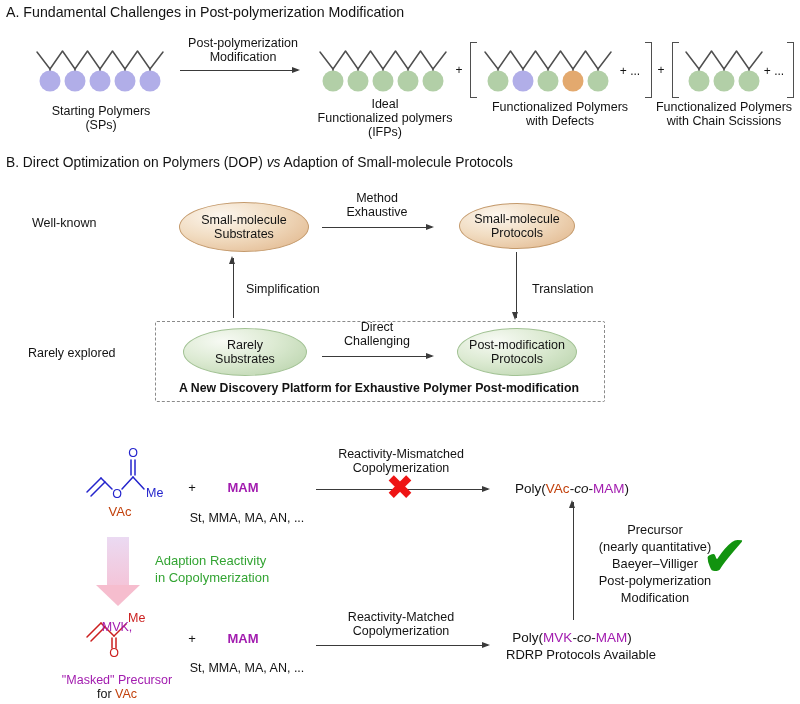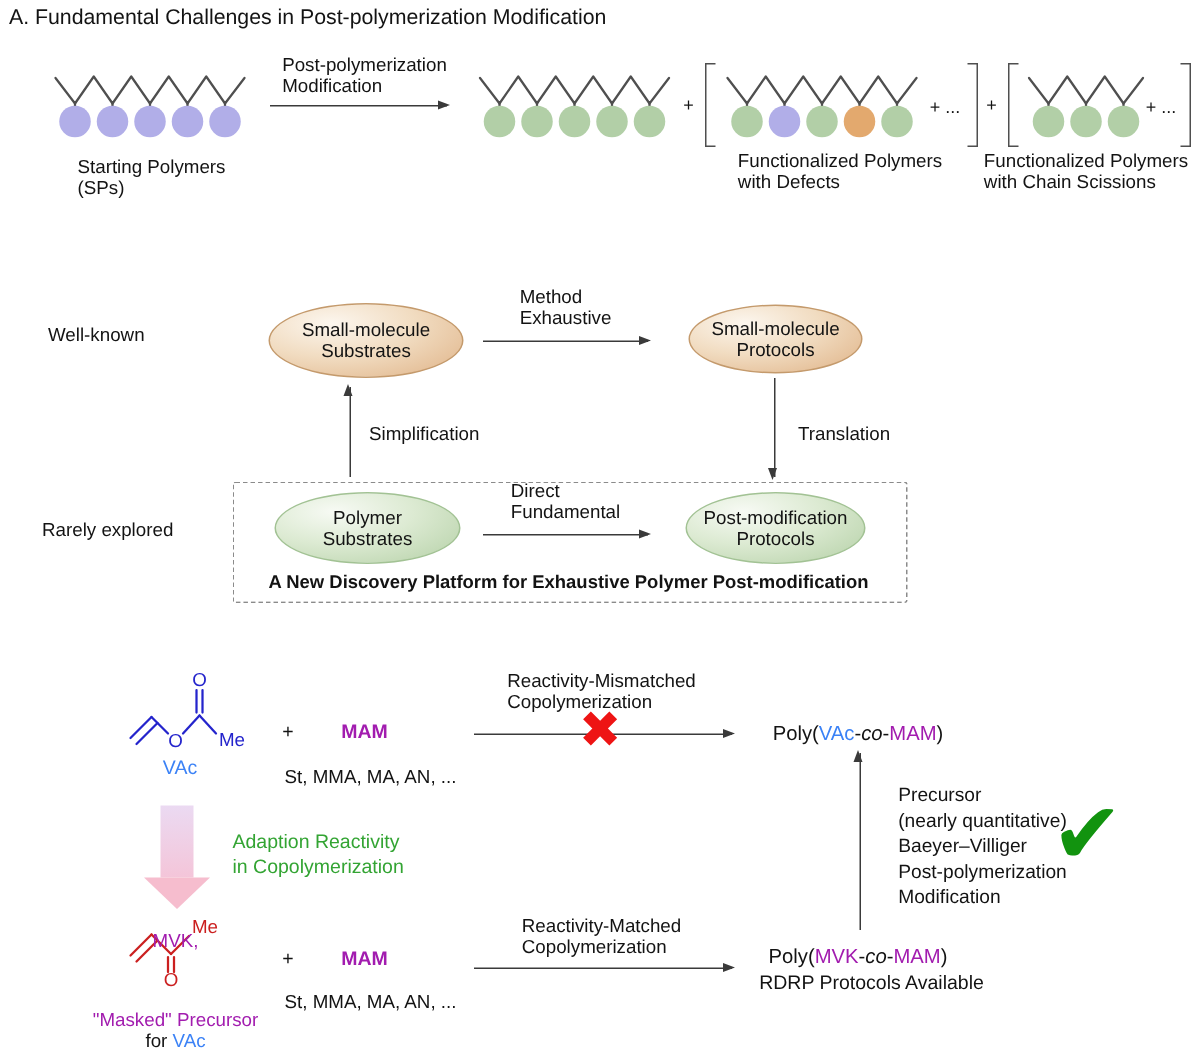--- a/index.html
+++ b/index.html
@@ -1,23 +1,23 @@
 <!DOCTYPE html>
 <html><head>
 <meta charset="utf-8">
 <style>
   html,body{margin:0;padding:0;background:#fff}
   #canvas{position:relative;width:800px;height:704px;background:#fff;
           font-family:"Liberation Sans","DejaVu Sans",sans-serif;color:#111;overflow:hidden}
   .abs{position:absolute}
   .t{position:absolute;font-size:12.5px;line-height:14px;color:#131313;white-space:nowrap}
-  .tc{transform:translateX(-50%);}
+  .tc{transform:translateX(-50%);text-align:center}
   .sect{position:absolute;left:6px;color:#131313;white-space:nowrap}
   .it{font-style:italic}
-  .blue{color:#3b82f6}
+  .blue{color:#c2410c}
   .red{color:#a21caf}
   .greent{color:#33a433}
   .bold{font-weight:bold}
   .chain{fill:none;stroke:#4f4f4f;stroke-width:1.5;stroke-linecap:round;stroke-linejoin:round}
   .brk{position:absolute;width:7px;height:56px;box-sizing:border-box}
   .brk-l{border-left:1.6px solid #4f4f4f;border-top:1.6px solid #4f4f4f;border-bottom:1.6px solid #4f4f4f}
   .brk-r{border-right:1.6px solid #4f4f4f;border-top:1.6px solid #4f4f4f;border-bottom:1.6px solid #4f4f4f}
   .ar{position:absolute;height:0;border-top:1.4px solid #3a3a3a}
   .ar:after{content:"";position:absolute;right:-2px;top:-4.5px;width:0;height:0;
             border-left:8px solid #3a3a3a;border-top:3.6px solid transparent;border-bottom:3.6px solid transparent}
@@ -74,20 +74,25 @@
     <line class="chain" x1="40" y1="31" x2="40" y2="33.5"></line>
     <line class="chain" x1="65" y1="31" x2="65" y2="33.5"></line>
     <line class="chain" x1="90" y1="31" x2="90" y2="33.5"></line>
     <line class="chain" x1="115" y1="31" x2="115" y2="33.5"></line>
     <circle cx="15" cy="43" r="10.5" fill="#b2cfa7"></circle>
     <circle cx="40" cy="43" r="10.5" fill="#b2cfa7"></circle>
     <circle cx="65" cy="43" r="10.5" fill="#b2cfa7"></circle>
     <circle cx="90" cy="43" r="10.5" fill="#b2cfa7"></circle>
     <circle cx="115" cy="43" r="10.5" fill="#b2cfa7"></circle>
   </svg>
+  <div class="t tc" style="left:385px;top:97px">
+    <div>Ideal</div>
+    <div>Functionalized polymers</div>
+    <div>(IFPs)</div>
+  </div>
 
   <div class="t tc" style="left:459px;top:63px;font-size:12px">+</div>
 
   <div class="brk brk-l" style="left:470px;top:42px"></div>
   <svg class="abs" style="left:483px;top:38px" width="132" height="54" viewBox="0 0 132 54">
     <polyline class="chain" points="2,14 15,31 27.5,13 40,31 52.5,13 65,31 77.5,13 90,31 102.5,13 115,31 128,14"></polyline>
     <line class="chain" x1="15" y1="31" x2="15" y2="33.5"></line>
     <line class="chain" x1="40" y1="31" x2="40" y2="33.5"></line>
     <line class="chain" x1="65" y1="31" x2="65" y2="33.5"></line>
     <line class="chain" x1="90" y1="31" x2="90" y2="33.5"></line>
@@ -117,20 +122,23 @@
     <circle cx="40" cy="43" r="10.5" fill="#b2cfa7"></circle>
     <circle cx="65" cy="43" r="10.5" fill="#b2cfa7"></circle>
   </svg>
   <div class="t tc" style="left:774px;top:64px;font-size:12px">+ ...</div>
   <div class="brk brk-r" style="left:787px;top:42px"></div>
   <div class="t tc" style="left:724px;top:100px">
     <div>Functionalized Polymers</div>
     <div>with Chain Scissions</div>
   </div>
 
+  <div class="sect" style="top:155px;font-size:13.8px">
+    <span>B. Direct Optimization on Polymers (DOP) </span><span class="it">vs</span><span> Adaption of Small-molecule Protocols</span>
+  </div>
 
   <div class="t" style="left:32px;top:216px">Well-known</div>
   <div class="t" style="left:28px;top:346px">Rarely explored</div>
 
   <div class="ell tan" style="left:179px;top:202px;width:130px;height:50px">
     <div>Small-molecule</div>
     <div>Substrates</div>
   </div>
 
   <div class="ar" style="left:322px;top:227px;width:110px"></div>
@@ -146,28 +154,28 @@
 
   <div class="arv up" style="left:233px;top:258px;height:60px"></div>
   <div class="t" style="left:246px;top:282px">Simplification</div>
 
   <div class="arv down" style="left:516px;top:252px;height:66px"></div>
   <div class="t" style="left:532px;top:282px">Translation</div>
 
   <div class="dashedbox" style="left:155px;top:321px;width:448px;height:79px"></div>
 
   <div class="ell grn" style="left:183px;top:328px;width:124px;height:48px">
-    <div>Polymer</div>
+    <div>Rarely</div>
     <div>Substrates</div>
   </div>
 
   <div class="ar" style="left:322px;top:356px;width:110px"></div>
   <div class="t tc" style="left:377px;top:320px">
     <div>Direct</div>
-    <div>Fundamental</div>
+    <div>Challenging</div>
   </div>
 
   <div class="ell grn" style="left:457px;top:328px;width:120px;height:48px">
     <div>Post-modification</div>
     <div>Protocols</div>
   </div>
 
   <div class="t tc bold" style="left:379px;top:381px;font-size:12.3px">A New Discovery Platform for Exhaustive Polymer Post-modification</div>
 
 

